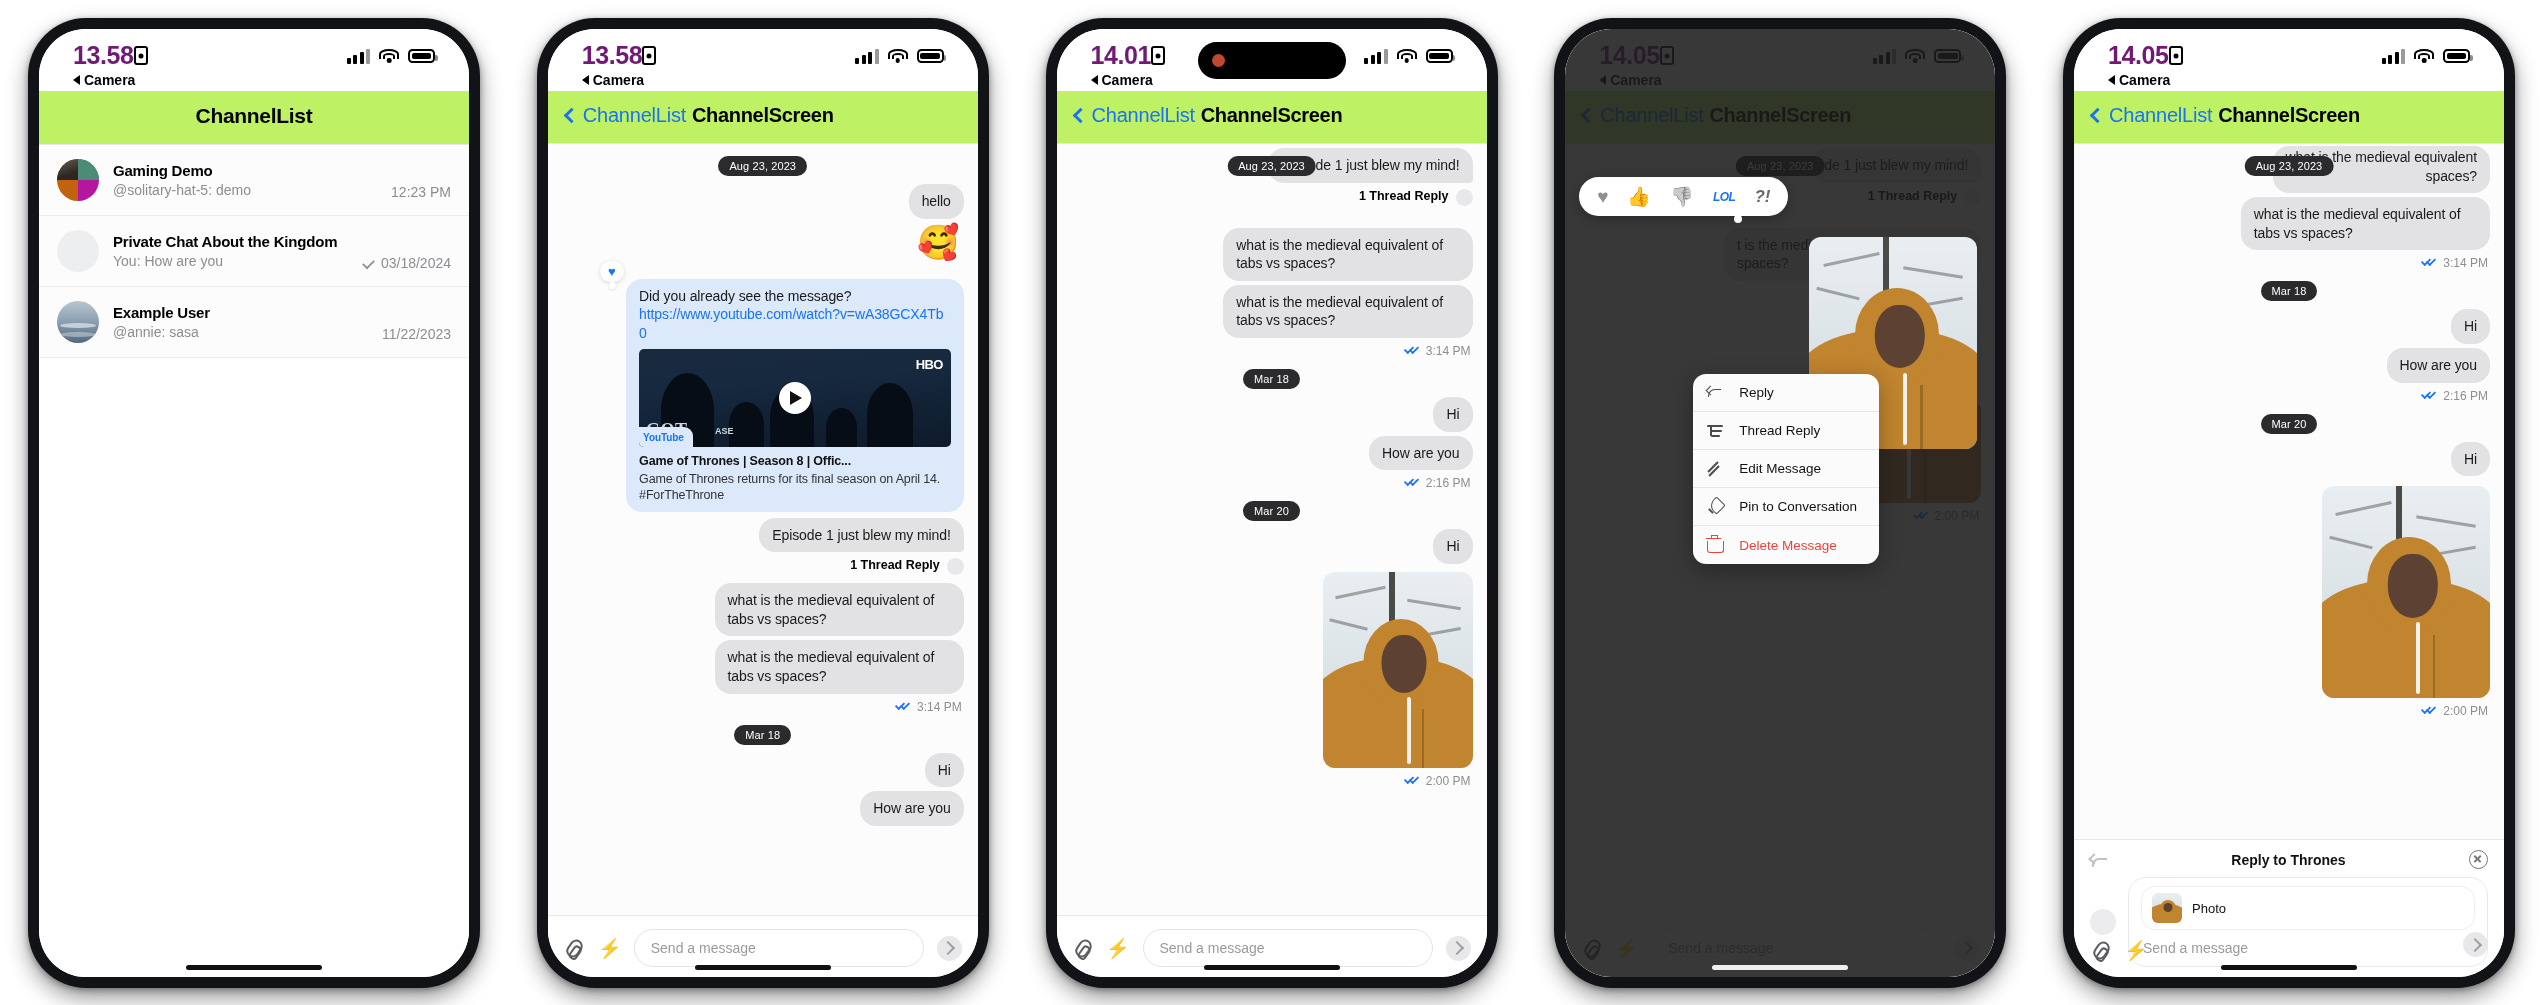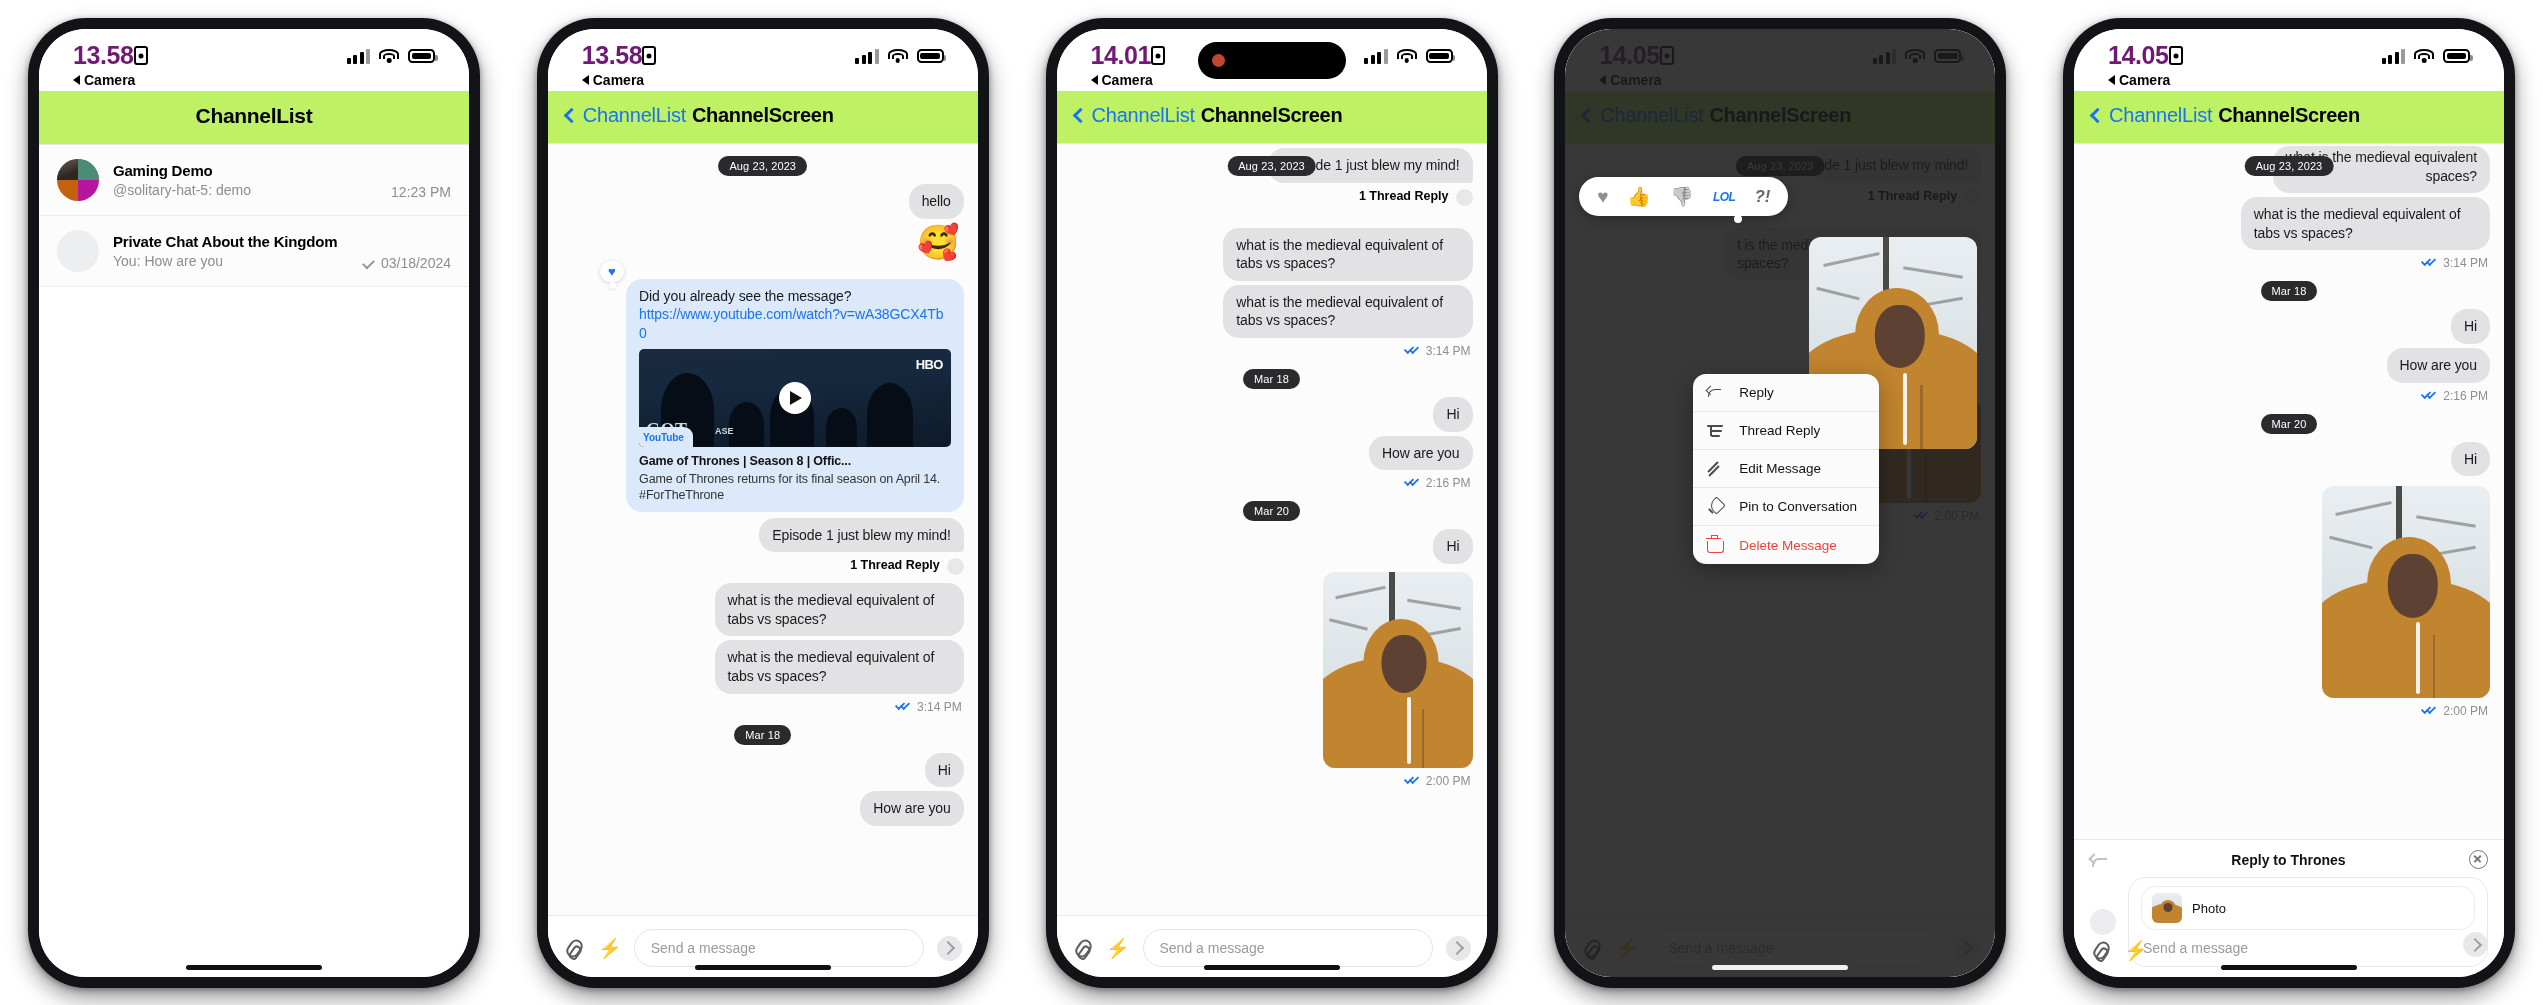--- a/index.html
+++ b/index.html
@@ -351,20 +351,30 @@
             <div class="avatar av-plain"></div>
             <div class="chan-mid">
               <div class="chan-name">Private Chat About the Kingdom</div>
               <div class="chan-sub">You: How are you</div>
             </div>
             <div class="chan-right">
               <span class="tick"></span>
               <span class="chan-time">03/18/2024</span>
             </div>
           </div>
+          <div class="chan-row">
+            <div class="avatar av-water"></div>
+            <div class="chan-mid">
+              <div class="chan-name">Example User</div>
+              <div class="chan-sub">@annie: sasa</div>
+            </div>
+            <div class="chan-right">
+              <span class="chan-time">11/22/2023</span>
+            </div>
+          </div>
         </div>
 
         <div class="homebar"></div>
       </div>
     </div>
   </div>
 
   <div class="phone">
     <div class="bezel">
       <div class="screen">

